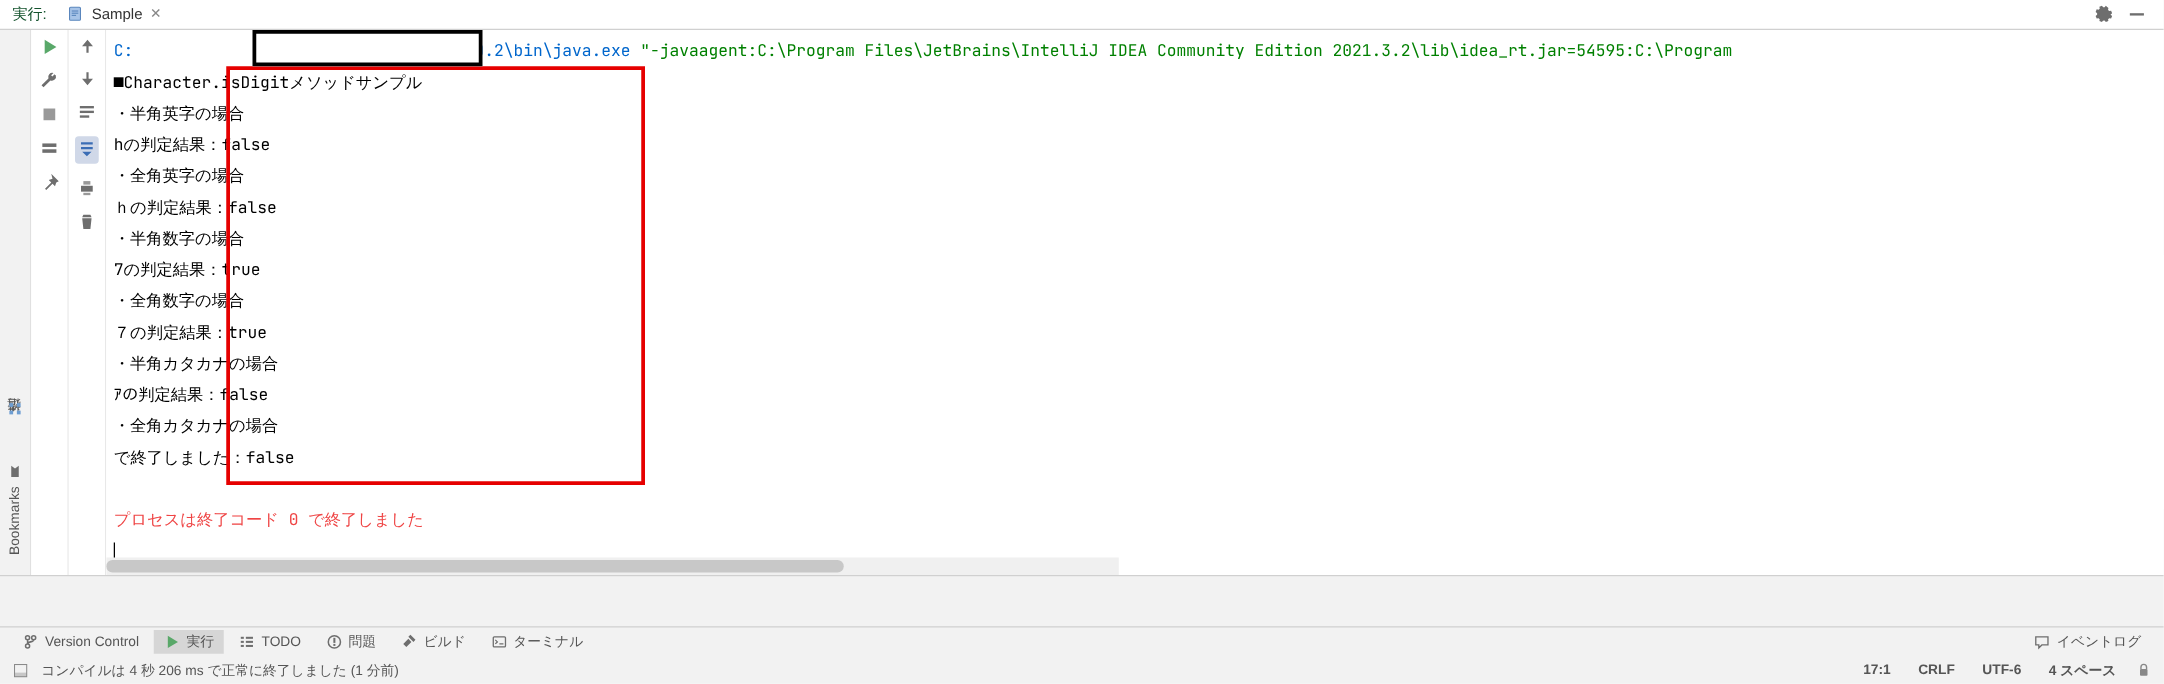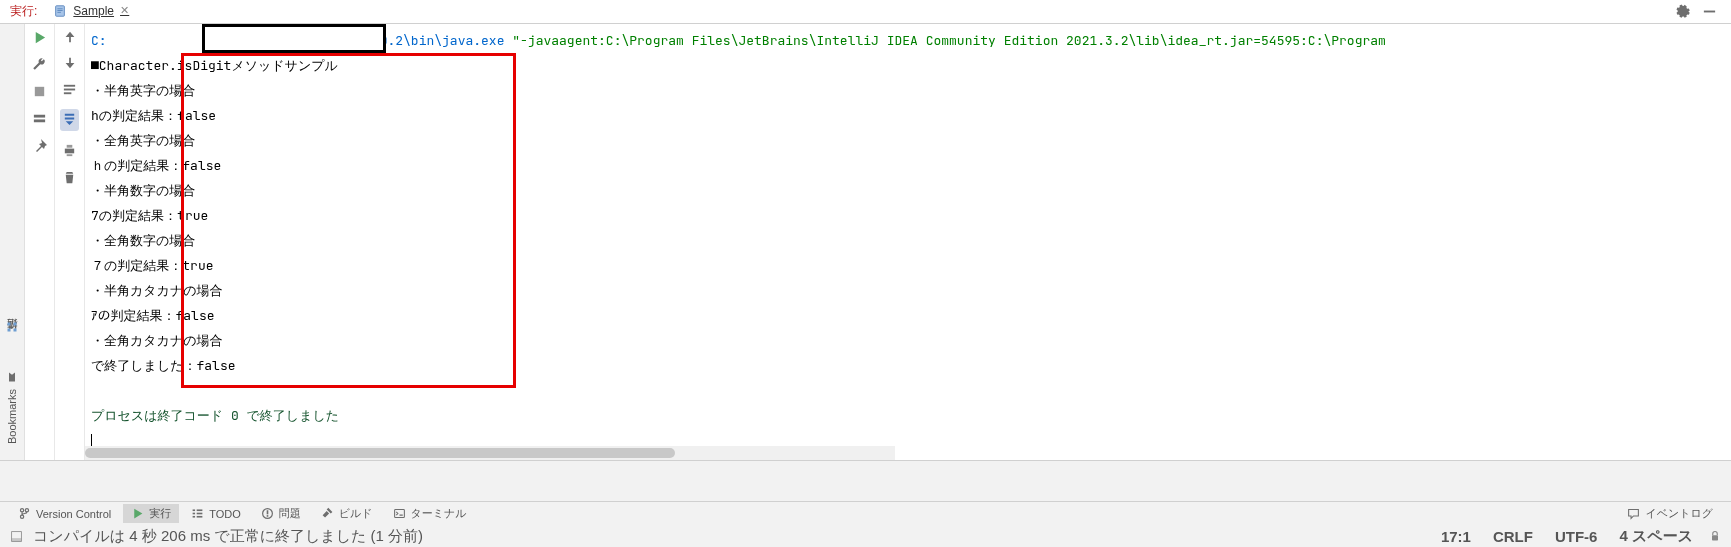--- a/index.html
+++ b/index.html
@@ -15,26 +15,25 @@
   overflow: hidden;
 }
 .top-bar {
   height: 24px;
   background: #fff;
   border-bottom: 1px solid #d0d0d0;
   display: flex;
   align-items: center;
   padding-left: 10px;
 }
-.top-bar .run-label { color: #b91c1c; margin-right: 8px; }
+.top-bar .run-label { color: #14532d; margin-right: 8px; }
 .top-bar .tab {
   display: flex; align-items: center; gap: 6px;
   padding: 2px 8px; height: 22px;
   border-bottom: 2px solid transparent;
-  text-decoration: underline;
 }
 .top-bar .tab .file-icon { width: 14px; height: 14px; }
 .top-bar .tab .close { color: #888; font-size: 11px; cursor: pointer; }
 .top-bar .spacer { flex: 1; }
 .top-bar .right-icons { display: flex; align-items: center; gap: 12px; padding-right: 14px; }
 .top-bar .right-icons .ico { cursor: pointer; fill: #6e6e6e; }
 
 .main { flex: 1; display: flex; min-height: 0; background: #fff; border-bottom: 1px solid #d0d0d0; }
 .left-sidebar {
   width: 25px; background: #f2f2f2; border-right: 1px solid #e0e0e0;
@@ -65,21 +64,21 @@
 .nav-gutter .active-bg { background: #d0d8e8; border-radius: 3px; padding: 2px; }
 
 .console {
   flex: 1; background: #fff; position: relative; overflow: hidden;
   font-family: "JetBrains Mono", Consolas, monospace; font-size: 13px;
 }
 .console-inner { padding: 4px 6px 8px 6px; line-height: 25px; white-space: pre; }
 .cmd-path { color: #0066cc; }
 .cmd-args { color: #008000; }
 .out-line { color: #000000; }
-.exit-line { color: #14532d; }
+.exit-line { color: #ef4444; }
 
 .black-box {
   position: absolute; border: 3px solid #000;
   left: 117px; top: 0px; width: 184px; height: 29px; z-index: 5;
   background: #fff;
 }
 .red-box {
   position: absolute; border: 3px solid #e60000;
   left: 96px; top: 29px; width: 335px; height: 335px; z-index: 4;
   pointer-events: none;
@@ -102,21 +101,21 @@
   display: flex; align-items: center; gap: 5px; padding: 2px 8px;
   font-size: 11px; color: #555; cursor: pointer;
 }
 .tool-strip .titem.active { background: #d6d6d6; }
 .tool-strip .titem .tico { width: 13px; height: 13px; }
 .tool-strip .spacer { flex: 1; }
 
 .status-bar {
   height: 22px; background: #f2f2f2;
   display: flex; align-items: center; padding: 0 10px; gap: 10px;
-  font-size: 15px; color: #555;
+  font-size: 11px; color: #555;
 }
 .status-bar .spacer { flex: 1; }
 .status-bar .sseg { padding: 0 6px; font-weight: bold; }
 .status-bar .lock { fill: #888; }
 
 .caret { display: inline-block; width: 1px; height: 15px; background: #000; vertical-align: middle; }
 </style>
 </head>
 <body>
 

